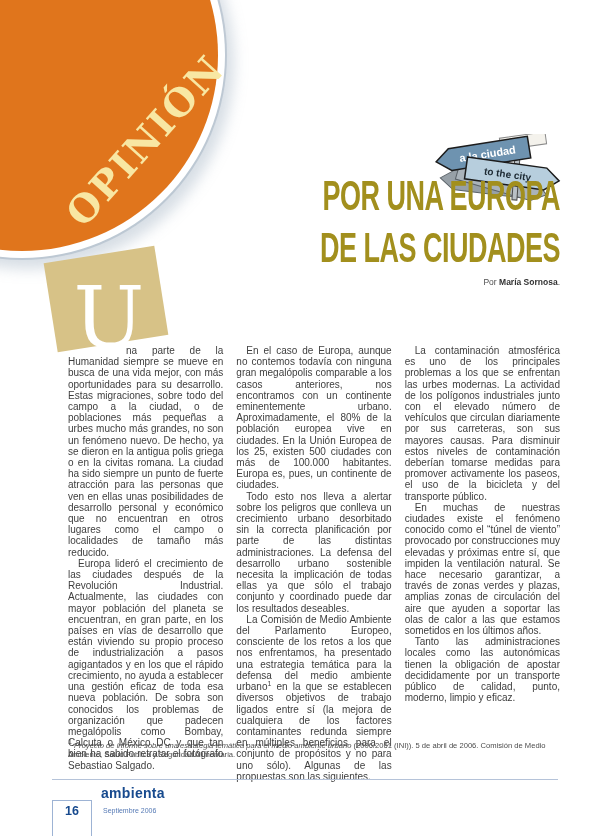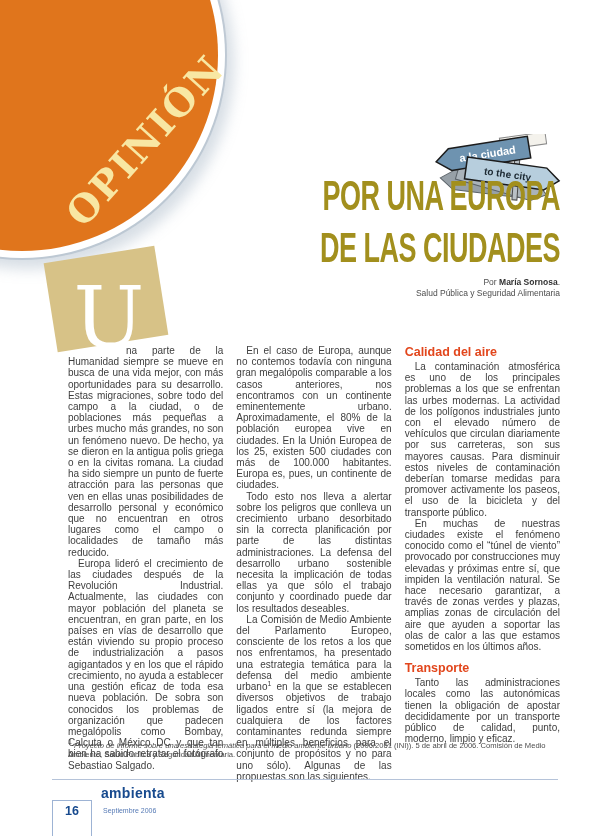--- a/index.html
+++ b/index.html
@@ -102,42 +102,39 @@
       <polygon points="0,3 80,3 94,14 80,25 0,25" fill="#b7cedd" stroke="#1c1c1c" stroke-width="1.5"></polygon>
       <text x="42" y="18" text-anchor="middle" font-family="Liberation Sans, sans-serif" font-size="10" font-weight="bold" fill="#1d2a33">to the city</text>
     </g>
   </svg>
 
   <div class="title-line l1">POR UNA EUROPA</div>
   <div class="title-line l2">DE LAS CIUDADES</div>
 
   <div class="byline">
     <div><span>Por </span><span class="author">María Sornosa</span><span>.</span></div>
-    <div>Salud Pública y Seguridad Alimentaria</div>
   </div>
 
   <div class="dropcap-box">
     <span class="dropcap-letter">U</span>
   </div>
 
   <div class="columns">
     <div class="col">
       <p class="dropcap-p">na parte de la Humanidad siempre se mueve en busca de una vida mejor, con más oportunidades para su desarrollo. Estas migraciones, sobre todo del campo a la ciudad, o de poblaciones más pequeñas a urbes mucho más grandes, no son un fenómeno nuevo. De hecho, ya se dieron en la antigua polis griega o en la civitas romana. La ciudad ha sido siempre un punto de fuerte atracción para las personas que ven en ellas unas posibilidades de desarrollo personal y económico que no encuentran en otros lugares como el campo o localidades de tamaño más reducido.</p>
       <p>Europa lideró el crecimiento de las ciudades después de la Revolución Industrial. Actualmente, las ciudades con mayor población del planeta se encuentran, en gran parte, en los países en vías de desarrollo que están viviendo su propio proceso de industrialización a pasos agigantados y en los que el rápido crecimiento, no ayuda a establecer una gestión eficaz de toda esa nueva población. De sobra son conocidos los problemas de organización que padecen megalópolis como Bombay, Calcuta o México DC y que tan bien ha sabido retratar el fotógrafo Sebastiao Salgado.</p>
     </div>
     <div class="col">
       <p>En el caso de Europa, aunque no contemos todavía con ninguna gran megalópolis comparable a los casos anteriores, nos encontramos con un continente eminentemente urbano. Aproximadamente, el 80% de la población europea vive en ciudades. En la Unión Europea de los 25, existen 500 ciudades con más de 100.000 habitantes. Europa es, pues, un continente de ciudades.</p>
       <p>Todo esto nos lleva a alertar sobre los peligros que conlleva un crecimiento urbano desorbitado sin la correcta planificación por parte de las distintas administraciones. La defensa del desarrollo urbano sostenible necesita la implicación de todas ellas ya que sólo el trabajo conjunto y coordinado puede dar los resultados deseables.</p>
       <p><span>La Comisión de Medio Ambiente del Parlamento Europeo, consciente de los retos a los que nos enfrentamos, ha presentado una estrategia temática para la defensa del medio ambiente urbano</span><sup>1</sup><span> en la que se establecen diversos objetivos de trabajo ligados entre sí (la mejora de cualquiera de los factores contaminantes redunda siempre en múltiples beneficios para el conjunto de propósitos y no para uno sólo). Algunas de las propuestas son las siguientes.</span></p>
     </div>
     <div class="col">
-      <h3>Calidad del aire</h3>
       <p>La contaminación atmosférica es uno de los principales problemas a los que se enfrentan las urbes modernas. La actividad de los polígonos industriales junto con el elevado número de vehículos que circulan diariamente por sus carreteras, son sus mayores causas. Para disminuir estos niveles de contaminación deberían tomarse medidas para promover activamente los paseos, el uso de la bicicleta y del transporte público.</p>
       <p>En muchas de nuestras ciudades existe el fenómeno conocido como el “túnel de viento” provocado por construcciones muy elevadas y próximas entre sí, que impiden la ventilación natural. Se hace necesario garantizar, a través de zonas verdes y plazas, amplias zonas de circulación del aire que ayuden a soportar las olas de calor a las que estamos sometidos en los últimos años.</p>
-      <h3 class="second">Transporte</h3>
       <p>Tanto las administraciones locales como las autonómicas tienen la obligación de apostar decididamente por un transporte público de calidad, punto, moderno, limpio y eficaz.</p>
     </div>
   </div>
 
   <div class="footnote">
     <sup>1</sup>
     <span class="it">Proyecto de informe sobre una estrategia temática para el medio ambiente urbano</span><span> (2006/2061 (INI)). 5 de abril de 2006. Comisión de Medio Ambiente, Salud Pública y Seguridad Alimentaria.</span>
   </div>
 
   <div class="footer-rule"></div>

